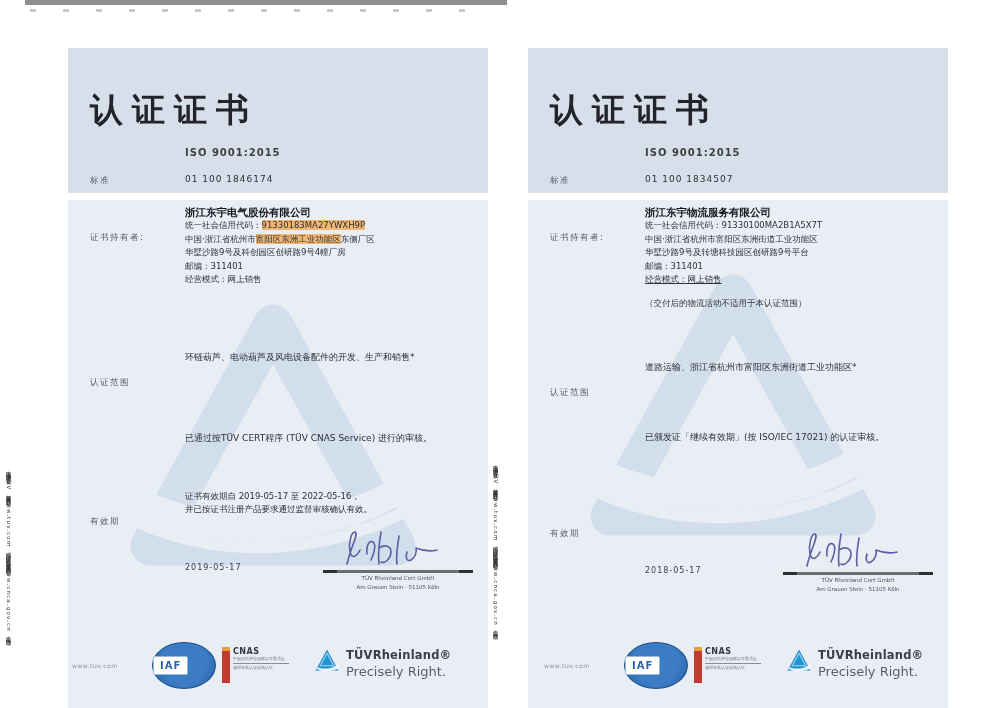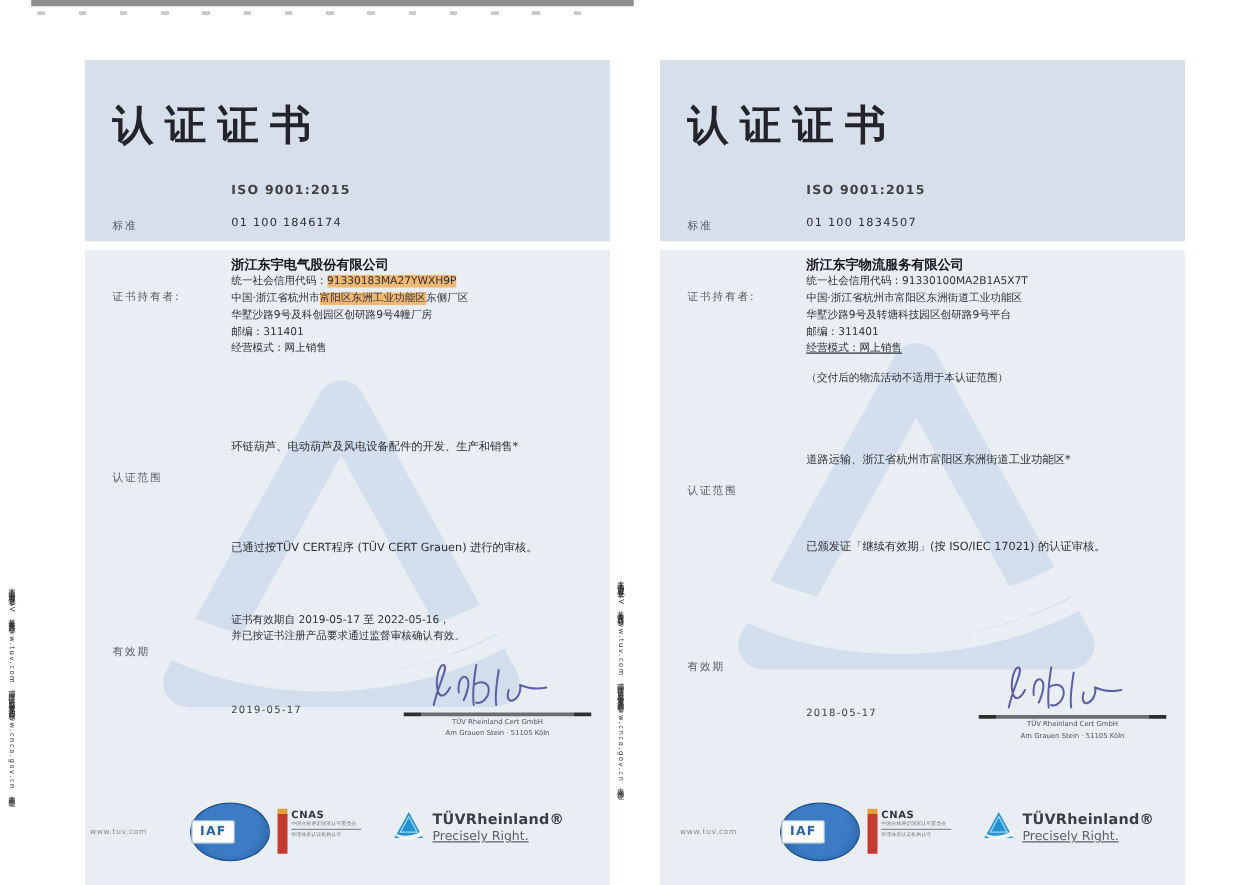--- a/index.html
+++ b/index.html
@@ -12,21 +12,21 @@
   .topbar{position:absolute;left:25px;top:0;width:482px;height:5px;background:#8e8e8e;}
   .topdashes{position:absolute;left:30px;top:9px;width:448px;height:3px;
     background:repeating-linear-gradient(90deg,#c9c9c9 0 6px,transparent 6px 33px);}
   
   .vnote{position:absolute;writing-mode:vertical-rl;font-size:5.5px;letter-spacing:1.2px;
     color:#2e2e2e;filter:blur(0.35px);white-space:nowrap;overflow:hidden;}
   
   .cert{position:absolute;top:48px;width:420px;height:582px;filter:blur(0.4px);}
   .cert-hdr{position:absolute;left:0;top:0;width:420px;height:145px;background:#d7dfeb;}
   .cert-bdy{position:absolute;left:0;top:152px;width:420px;height:522px;background:#e9edf4;overflow:hidden;}
-  .cert-title{position:absolute;left:22px;top:30px;font-size:33px;font-weight:600;
+  .cert-title{position:absolute;left:22px;top:40px;font-size:33px;font-weight:600;
     color:#23242b;letter-spacing:9px;}
   .lbl{position:absolute;left:22px;font-size:8.5px;color:#565c64;letter-spacing:1.5px;margin-top:24px;}
   .valcol{position:absolute;left:117px;}
   .std-val{font-size:10px;font-weight:bold;color:#404040;letter-spacing:1px;}
   .reg-val{font-size:9px;font-weight:normal;color:#2c2f36;letter-spacing:1px;}
   .holder-name{font-size:10.5px;font-weight:bold;color:#14161c;line-height:14px;}
   .hline{font-size:8.5px;color:#2e3138;line-height:13.5px;white-space:nowrap;}
   .hl{background:rgba(244,160,60,0.7);}
   .u{text-decoration:underline;}
   .scope-val{font-size:9px;color:#2c2f36;white-space:nowrap;}
@@ -48,21 +48,21 @@
     border:1px solid #1d4f8c;display:flex;align-items:center;justify-content:flex-start;}
   .iaf-inner{background:#fff;color:#2a63a8;font-weight:bold;font-size:10px;
     padding:3px 6px;border-radius:2px;letter-spacing:1px;border:1px solid #9db9d8;}
   .cnas{position:absolute;left:154px;top:7px;display:flex;gap:3px;}
   .cnas-bar{width:8px;height:36px;background:linear-gradient(180deg,#e2a13c 0 12%,#c23a30 12%);}
   .cnas-word{font-size:8px;font-weight:bold;color:#33373f;letter-spacing:0.5px;}
   .cnas-sub{font-size:4px;color:#777c83;line-height:5px;}
   .cnas-line{height:1px;background:#8a8f96;width:56px;margin:2px 0 1px 0;}
   .tuvgrp{position:absolute;left:246px;top:8px;display:flex;gap:6px;align-items:flex-start;}
   .tuv-text .brand{font-size:11.5px;font-weight:600;color:#3b3e44;letter-spacing:0.2px;}
-  .tuv-text .tagline{font-size:10px;color:#5a5e66;margin-top:2px;text-decoration:underline;}
+  .tuv-text .tagline{font-size:13px;color:#5a5e66;margin-top:2px;}
 </style>
 </head>
 <body>
 
 <div class="topbar"></div>
 <div class="topdashes"></div>
 
 <div class="vnote" style="left:6px;top:466px;height:238px;">本证书信息可登录TÜV莱茵官方网站www.tuv.com或国家认证认可监督管理委员会网站www.cnca.gov.cn查询验证</div>
 <div class="vnote" style="left:493px;top:460px;height:244px;">本证书信息可登录TÜV莱茵官方网站www.tuv.com或国家认证认可监督管理委员会网站www.cnca.gov.cn查询验证</div>
 
@@ -84,21 +84,21 @@
     <div class="valcol" style="top:5px;">
       <div class="holder-name">浙江东宇电气股份有限公司</div>
       <div class="hline"><span>统一社会信用代码：</span><span class="hl">91330183MA27YWXH9P</span></div>
       <div class="hline"><span>中国·浙江省杭州市</span><span class="hl">富阳区东洲工业功能区</span><span>东侧厂区</span></div>
       <div class="hline">华墅沙路9号及科创园区创研路9号4幢厂房</div>
       <div class="hline">邮编：311401</div>
       <div class="hline">经营模式：网上销售</div>
     </div>
     <div class="lbl" style="top:153px;">认证范围</div>
     <div class="valcol scope-val" style="top:151px;">环链葫芦、电动葫芦及风电设备配件的开发、生产和销售*</div>
-    <div class="valcol statement" style="top:232px;">已通过按TÜV CERT程序 (TÜV CERT Grauen) 进行的审核。</div>
+    <div class="valcol statement" style="top:232px;">已通过按TÜV CERT程序 (TÜV CNAS Service) 进行的审核。</div>
     <div class="lbl" style="top:292px;">有效期</div>
     <div class="valcol" style="top:290px;">
       <div class="vline">证书有效期自 2019-05-17 至 2022-05-16，</div>
       <div class="vline">并已按证书注册产品要求通过监督审核确认有效。</div>
     </div>
     <div class="valcol issue-date" style="top:363px;">2019-05-17</div>
     <div class="sigblock" style="left:255px;top:326px;">
       <svg width="130" height="46" viewBox="0 0 130 46">
         <path d="M14 38 C18 20 26 8 22 6 C19 5 15 16 17 26 C19 34 24 30 27 24 M34 28 C33 18 37 14 40 16 C44 19 40 30 38 34 M48 6 C46 18 45 30 46 38 M46 22 C52 18 58 20 58 26 C58 32 52 38 48 36 M66 10 C64 22 63 32 64 38 M74 26 C72 32 74 36 78 34 C82 32 84 26 83 22 M83 22 C88 24 96 26 104 24" stroke="#5c5fa5" stroke-width="1.6" fill="none" stroke-linecap="round"></path>
       </svg>

